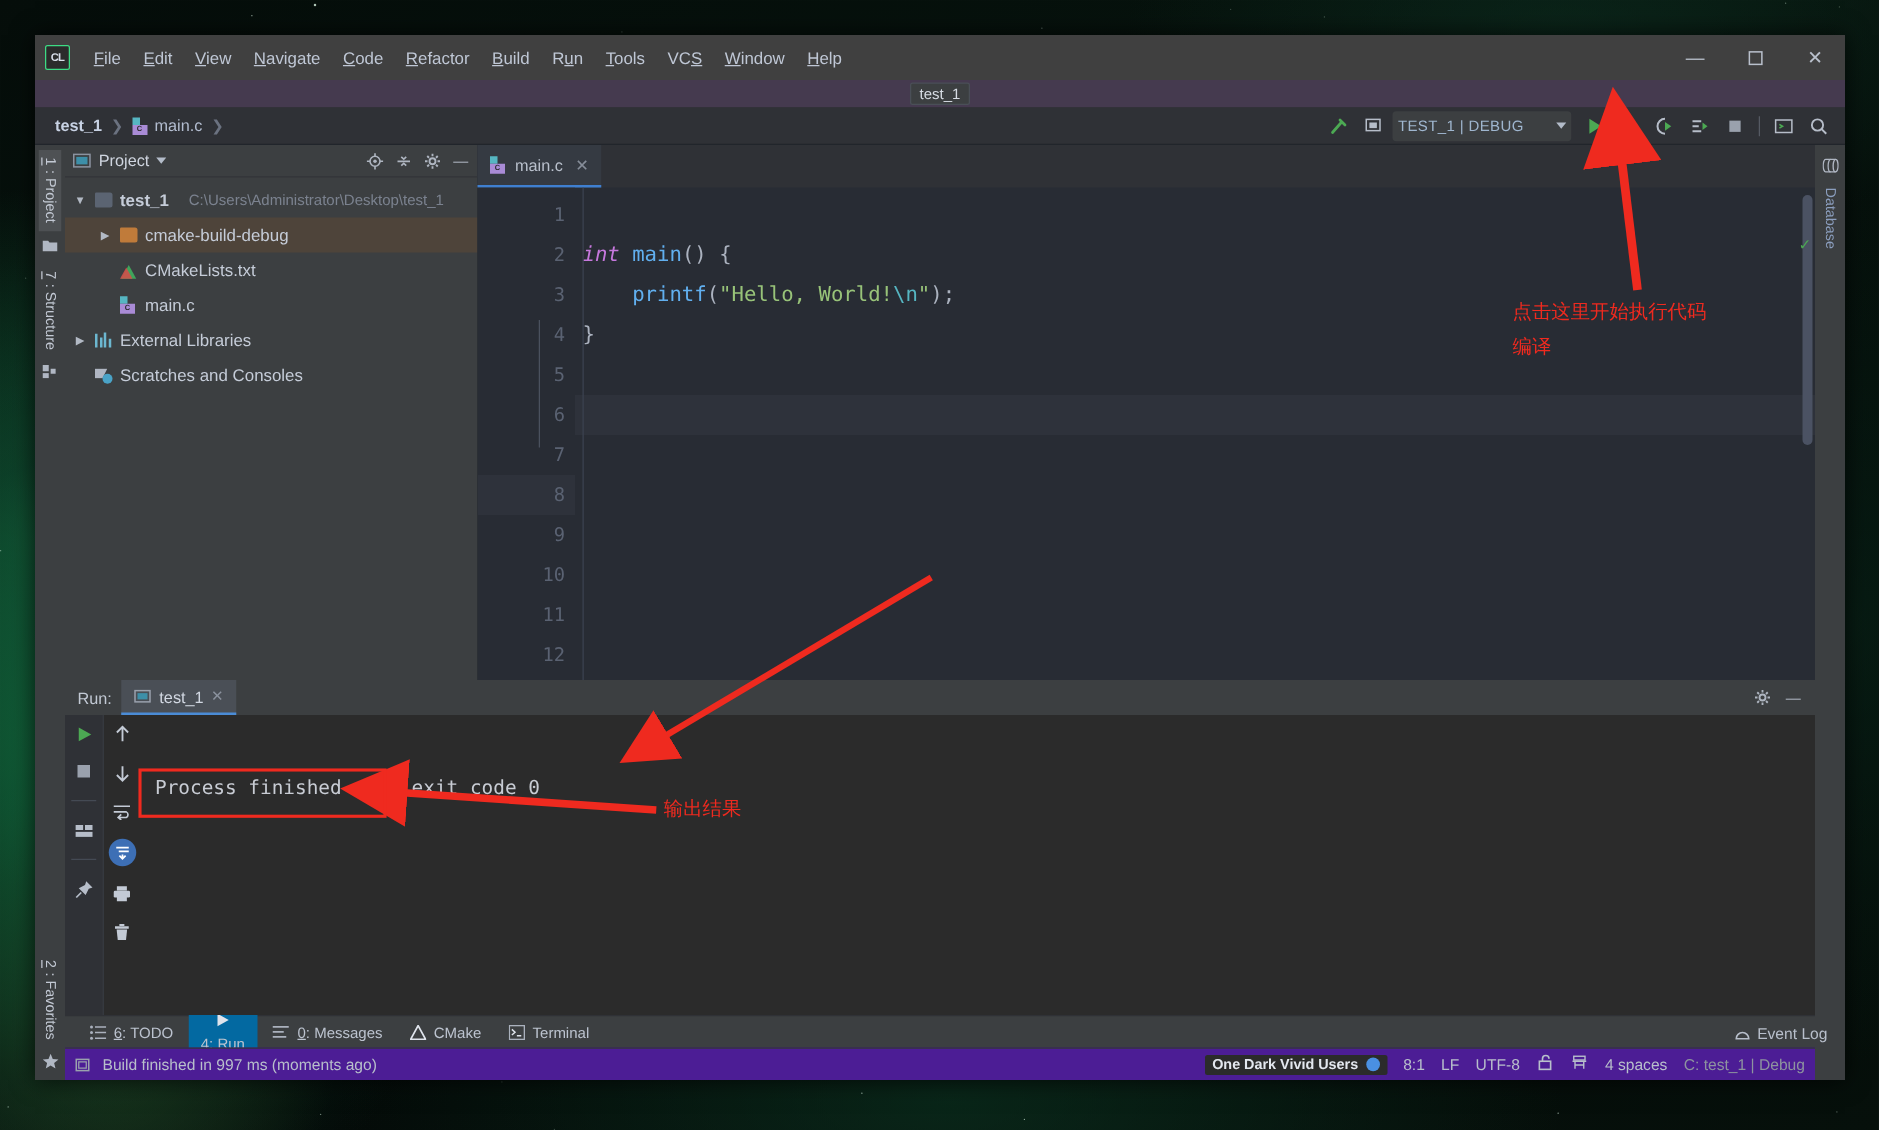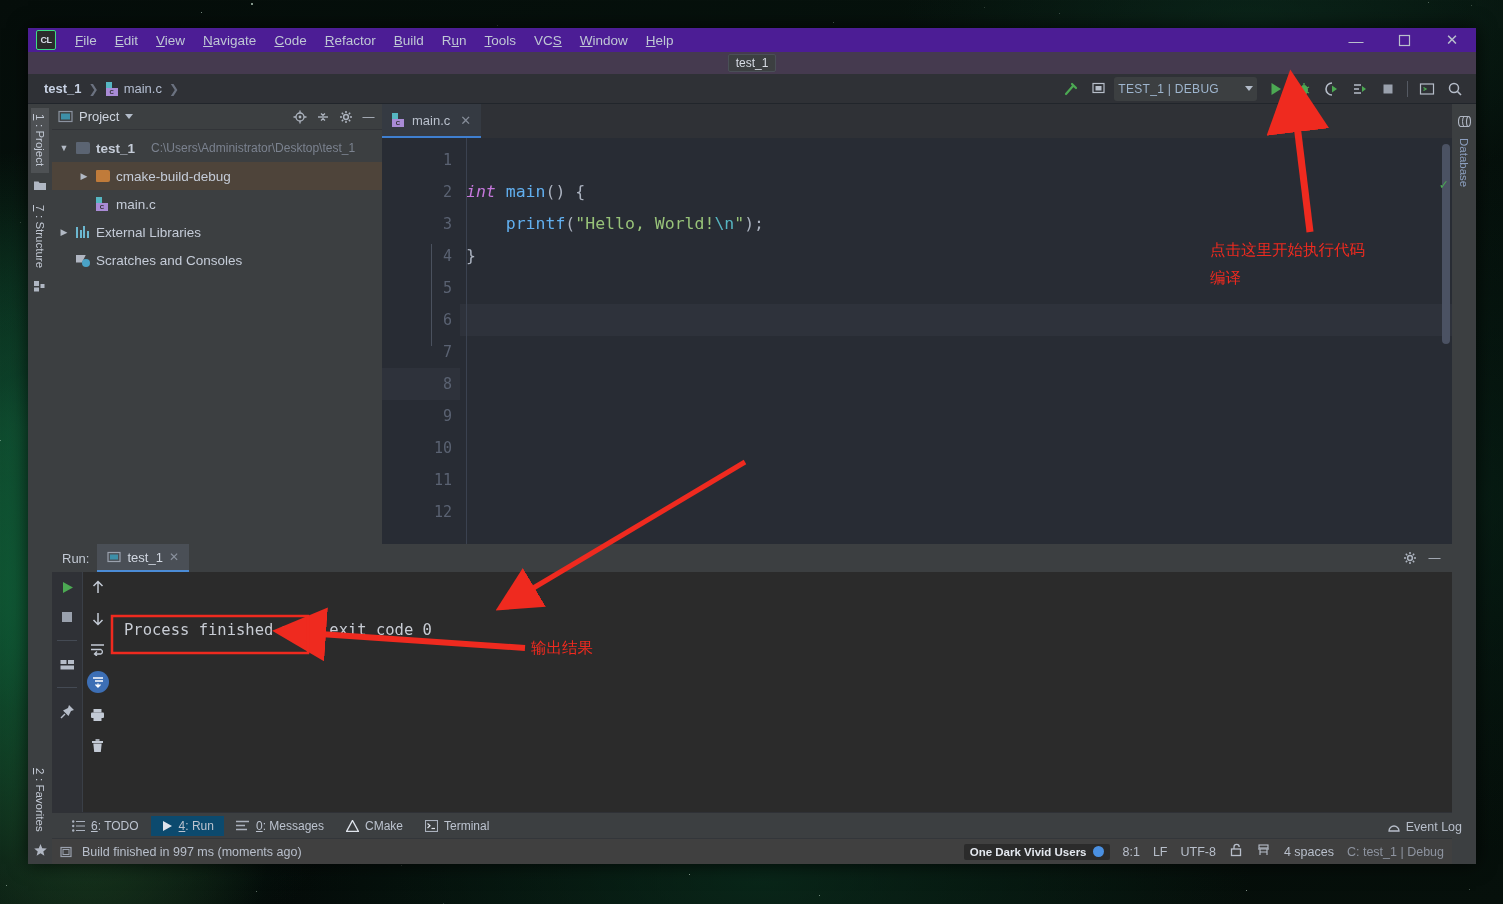--- a/index.html
+++ b/index.html
@@ -28,21 +28,21 @@
   }
   
   #window {
     position: absolute; left: 28px; top: 28px; width: 1448px; height: 836px;
     background: #2b2b2b;
     display: flex; flex-direction: column;
     box-shadow: 0 0 18px rgba(0,0,0,.75);
   }
   
   .titlebar {
-    height: 24px; background: #4c1d95; display: flex; align-items: center;
+    height: 36px; background: #404040; display: flex; align-items: center;
     flex: none; position: relative;
   }
   .logo {
     width: 20px; height: 20px; margin-left: 8px; margin-right: 10px;
     border: 1.5px solid #3ddc84; background:#2b2b2b; border-radius:2px;
     font-size: 9px; font-weight: bold; color:#d8dee9;
     display:flex; align-items:center; justify-content:center;
     letter-spacing:-0.5px;
   }
   .menu { display: flex; align-items: center; gap: 0px; }
@@ -195,26 +195,26 @@
     flex:1; background:#2b2b2b; font-family:"DejaVu Sans Mono", monospace;
     font-size:15.5px; color:#c8ccd4; padding:10px 0 0 12px; position:relative; overflow:hidden;
   }
   .console .line { height:32px; line-height:32px; white-space:pre; }
   
   .bottom-tabs {
     height:26px; background:#3c3f41; display:flex; align-items:center; flex:none;
     padding-left:10px; gap:2px; border-top:1px solid #2f3136;
   }
   .btab { display:flex; align-items:center; gap:6px; font-size:12px; color:#bcc3cf; padding:3px 10px; }
-  .btab.active { background:#0c4a6e; }
+  .btab.active { background:#0369a1;flex-direction:column; }
   .btab u { text-decoration:underline; }
   .bt-ic { font-size:11px; color:#aab1bd; display:flex; align-items:center;}
   
   .statusbar {
-    height:26px; background:#404040; display:flex; align-items:center; flex:none;
+    height:26px; background:#4c1d95; display:flex; align-items:center; flex:none;
     padding:0 8px; gap:8px; font-size:12.5px; color:#b8bfcb; border-top:1px solid #33363a;
   }
   .sb-right { margin-left:auto; display:flex; align-items:center; gap:13px; }
   .theme-badge {
     background:#2b2b2b; color:#e4e8ef; font-size:11.5px; font-weight:bold;
     padding:2px 6px; border-radius:2px; display:flex; align-items:center; gap:6px;
   }
   .blue-dot { width:11px;height:11px;border-radius:50%;background:#4a90e2;}
   .sb-dim { color:#8d939f; }
   .event-log-row {
@@ -555,20 +555,25 @@
                 <span style="font-weight: bold;">test_1</span>
                 <span class="path">C:\Users\Administrator\Desktop\test_1</span>
               </div>
               <div class="tnode sel" style="padding-left: 26px;">
                 <span class="arrow">▶</span>
                 <span class="fold orange"></span>
                 <span>cmake-build-debug</span>
               </div>
               <div class="tnode" style="padding-left: 26px;">
                 <span class="arrow"></span>
+                <span class="cmake-ic"></span>
+                <span>CMakeLists.txt</span>
+              </div>
+              <div class="tnode" style="padding-left: 26px;">
+                <span class="arrow"></span>
                 <span class="cfile-icon"></span>
                 <span>main.c</span>
               </div>
               <div class="tnode" style="padding-left: 6px;">
                 <span class="arrow">▶</span>
                 <span class="lib-ic">
                   <span style="height:11px"></span>
                   <span style="height:8px"></span>
                   <span style="height:12px"></span>
                   <span style="height:7px"></span>

